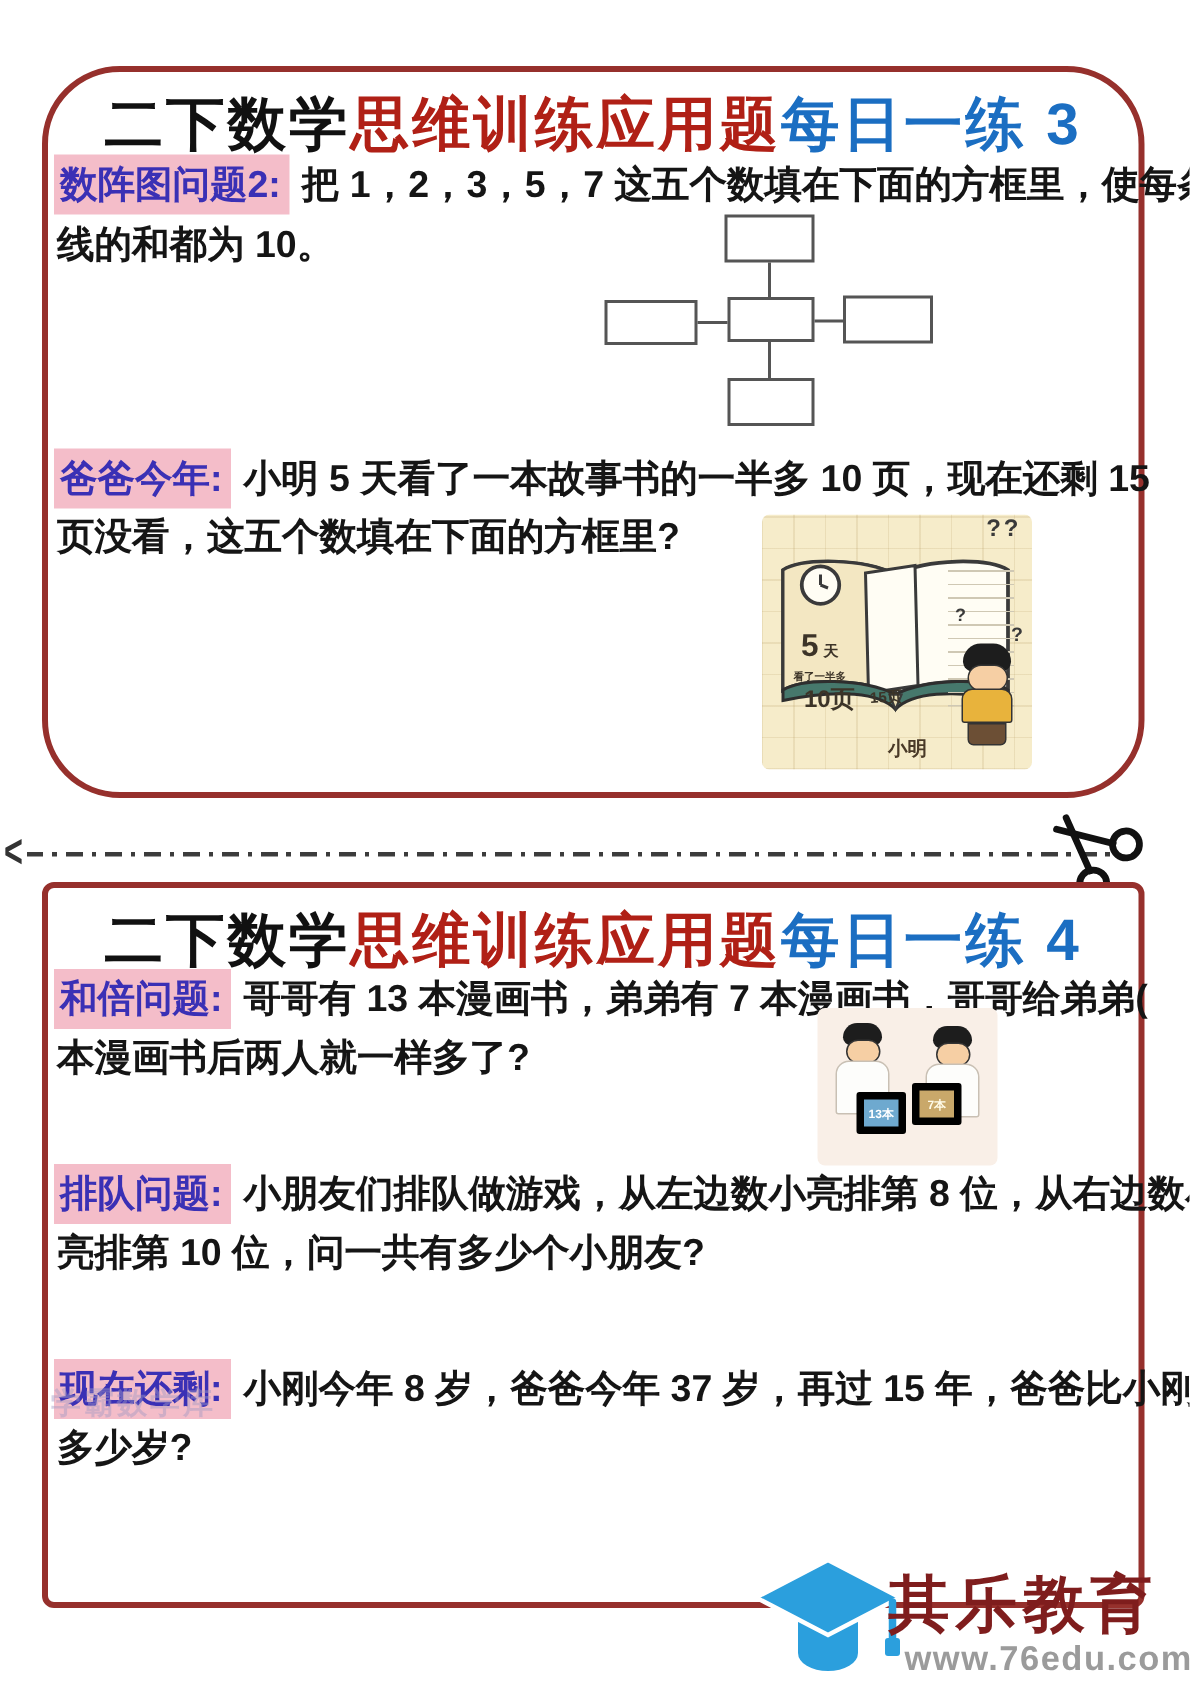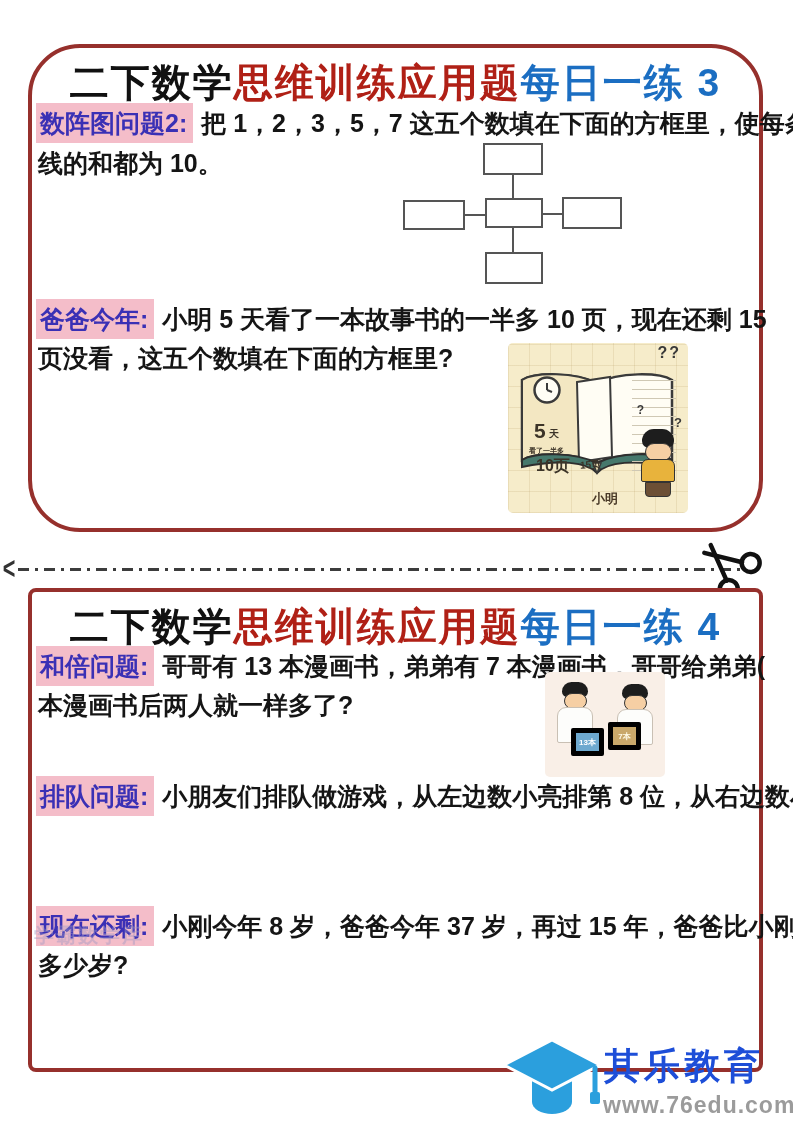--- a/index.html
+++ b/index.html
@@ -80,22 +80,22 @@
   .scissors{position:absolute;left:697px;top:-17px;transform:rotate(40deg);}
   
   .watermark{
     position:absolute;left:2px;top:330px;font-size:20px;font-weight:700;
     color:#a39bc4;opacity:.45;letter-spacing:2px;
   }
   
   .logo{position:absolute;left:500px;top:1034px;width:292px;height:86px;}
   .cap{position:absolute;left:2px;top:4px;}
   .brand-name{
-    position:absolute;left:104px;top:8px;font-size:36px;font-weight:800;
-    color:#1d4ed8;letter-spacing:4px;white-space:nowrap;
+    position:absolute;left:92px;top:8px;font-size:41px;font-weight:800;
+    color:#7f1d1d;letter-spacing:4px;white-space:nowrap;
   }
   .brand-url{
     position:absolute;left:103px;top:58px;font-size:23px;font-weight:700;
     color:#9b9b9b;letter-spacing:1px;white-space:nowrap;
   }
   .clock-svg{position:absolute;left:24px;top:32px;}
   .ruled{
     position:absolute;right:12px;top:36px;width:44px;height:92px;
     background:repeating-linear-gradient(0deg,#cfc8b4 0 1px,transparent 1px 9px);
   }
@@ -194,20 +194,21 @@
       <div class="kid-hair"></div>
       <div class="kid-face"></div>
       <div class="kid-shirt"></div>
     </div>
     <div class="kid-book tan" style="right:24px;top:50px;">7本</div>
   </div>
 
   <div class="prob-line" style="top:184px;">
     <span class="prob-label">排队问题:</span><span>小朋友们排队做游戏，从左边数小亮排第 8 位，从右边数小</span>
   </div>
+  <div class="prob-line indent2" style="top:226px;">亮排第 10 位，问一共有多少个小朋友?</div>
 
   <div class="prob-line" style="top:314px;">
     <span class="prob-label">现在还剩:</span><span>小刚今年 8 岁，爸爸今年 37 岁，再过 15 年，爸爸比小刚大</span>
   </div>
   <div class="prob-line indent2" style="top:356px;">多少岁?</div>
 
   <div class="watermark">学霸数学库</div>
 </div>
 
 <div class="logo">

